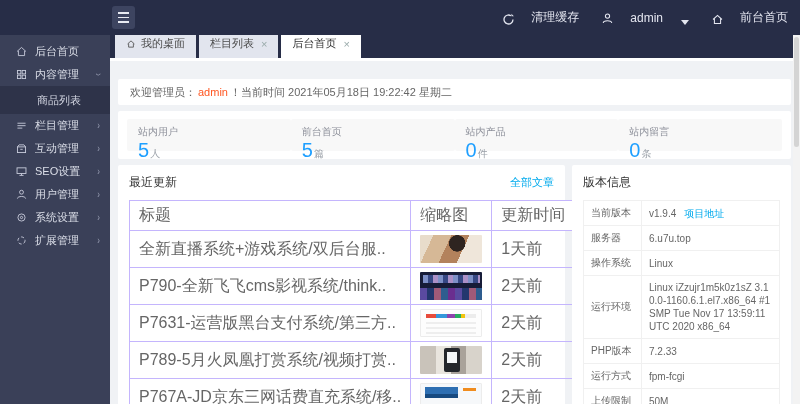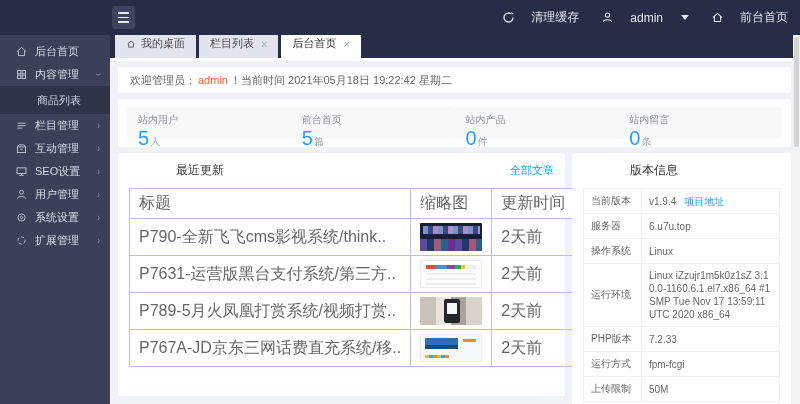--- a/index.html
+++ b/index.html
@@ -7,21 +7,21 @@
     font-family:"Liberation Sans","DejaVu Sans",sans-serif; }
   .app { position:relative; width:800px; height:404px; }
 
   
   .topbar { position:absolute; left:0; top:0; width:800px; height:35px; background:#272d47; z-index:5; }
   .hamburger { position:absolute; left:112px; top:6px; width:23px; height:23px; background:#3d4460;
     border-radius:3px; display:flex; flex-direction:column; justify-content:center; align-items:center; gap:3px; cursor:pointer; }
   .hamburger i { display:block; width:11px; height:1.5px; background:#e8eaf2; }
   .topbar-right { position:absolute; right:12px; top:0; height:35px; display:flex; align-items:center; gap:22px;
     color:#e4e6f0; font-size:12px; }
-  .tb-item { display:flex; align-items:center; gap:16px; cursor:pointer; }
+  .tb-item { display:flex; align-items:flex-end; gap:16px; cursor:pointer; }
   .tb-item svg { display:block; }
   .caret-down { width:0; height:0; border-left:4px solid transparent; border-right:4px solid transparent;
     border-top:5px solid #e4e6f0; margin-left:2px; }
 
   
   .sidebar { position:absolute; left:0; top:35px; width:110px; height:369px; background:#3a4058; z-index:4; padding-top:5px; }
   .menu-item { height:23px; display:flex; align-items:center; padding:0 10px 0 15px;
     color:#dcdfe9; font-size:11px; cursor:pointer; position:relative; }
   .menu-item .mi-icon { width:13px; height:13px; margin-right:7px; flex:0 0 13px; }
   .menu-item .chev { margin-left:auto; font-size:10px; color:#9aa0b5; transform:scale(.8,1); }
@@ -33,37 +33,37 @@
   
   .main { position:absolute; left:110px; top:35px; width:690px; height:369px; }
   .tabbar { height:23px; background:#272d47; display:flex; align-items:flex-end; padding-left:5px; }
   .tab { height:29px; display:flex; align-items:center; gap:5px; padding:0 11px; margin-right:3px;
     font-size:11px; color:#4a4a4a; background:#e2e5ee; border-radius:3px 3px 0 0; cursor:pointer; }
   .tab.active { background:#ffffff; color:#333; }
   .tab .x { color:#9aa; font-size:11px; margin-left:2px; cursor:pointer; }
   .tab svg { display:block; }
   .tab-underline { height:3px; background:#ffffff; }
 
-  .content { padding:6px 9px 0 8px; height:343px; }
+  .content { padding:18px 9px 0 8px; height:343px; }
   .panel { background:#fff; border-radius:2px; }
 
   .welcome { height:26px; line-height:26px; padding:0 12px; font-size:11px; color:#666; margin-bottom:6px; }
   .welcome .uname { color:#ff5722; margin:0 2px; }
 
   .statsbar { height:48px; margin-bottom:6px; padding:8px 9px; display:flex; gap:0; }
   .stat-card { flex:1; background:#f8f8f8; border-radius:2px; padding:6px 11px; }
   .stat-label { font-size:10px; color:#8d909a; }
   .stat-value { font-size:20px; color:#1e9fff; line-height:22px; }
   .stat-unit { font-size:10px; color:#9aa0a8; margin-left:1px; }
 
   .cols { display:flex; gap:7px; align-items:stretch; height:243px; }
   .col-left { width:447px; padding:9px 11px; }
   .col-right { flex:1; display:flex; flex-direction:column; gap:6px; }
 
-  .panel-head { display:flex; justify-content:space-between; align-items:center;margin-left:47px; }
+  .panel-head { display:flex; justify-content:space-between; align-items:center; }
   .panel-title { font-size:12px; color:#333; }
   .panel-link { font-size:11px; color:#01aaed; cursor:pointer; text-decoration:none; }
 
   table.recent { width:100%; border-collapse:collapse; margin-top:9px; }
   table.recent th, table.recent td { border:1px solid #c4b5fd; font-weight:normal; font-size:16px; color:#666;
     text-align:left; padding:4px 9px; white-space:nowrap; overflow:hidden; }
   table.recent th { height:20px; color:#666; background:#fff; }
   table.recent td { height:36px; }
 
   .thumb { width:62px; height:28px; border-radius:1px; position:relative; overflow:hidden; }
@@ -273,20 +273,28 @@
                 <col style="width:12%">
               </colgroup>
             <tbody>
                 <tr>
               <th>标题</th>
               <th>缩略图</th>
               <th>更新时间</th>
               <th>阅读量</th>
             </tr>
             <tr>
+              <td>全新直播系统+游戏系统/双后台服..</td>
+              <td>
+                    <div class="thumb thumb-1"></div>
+                  </td>
+              <td>1天前</td>
+              <td>3</td>
+            </tr>
+            <tr>
               <td>P790-全新飞飞cms影视系统/think..</td>
               <td>
                     <div class="thumb thumb-2">
                       <div class="band"></div>
                       <div class="strip"></div>
                     </div>
                   </td>
               <td>2天前</td>
               <td>71</td>
             </tr>

